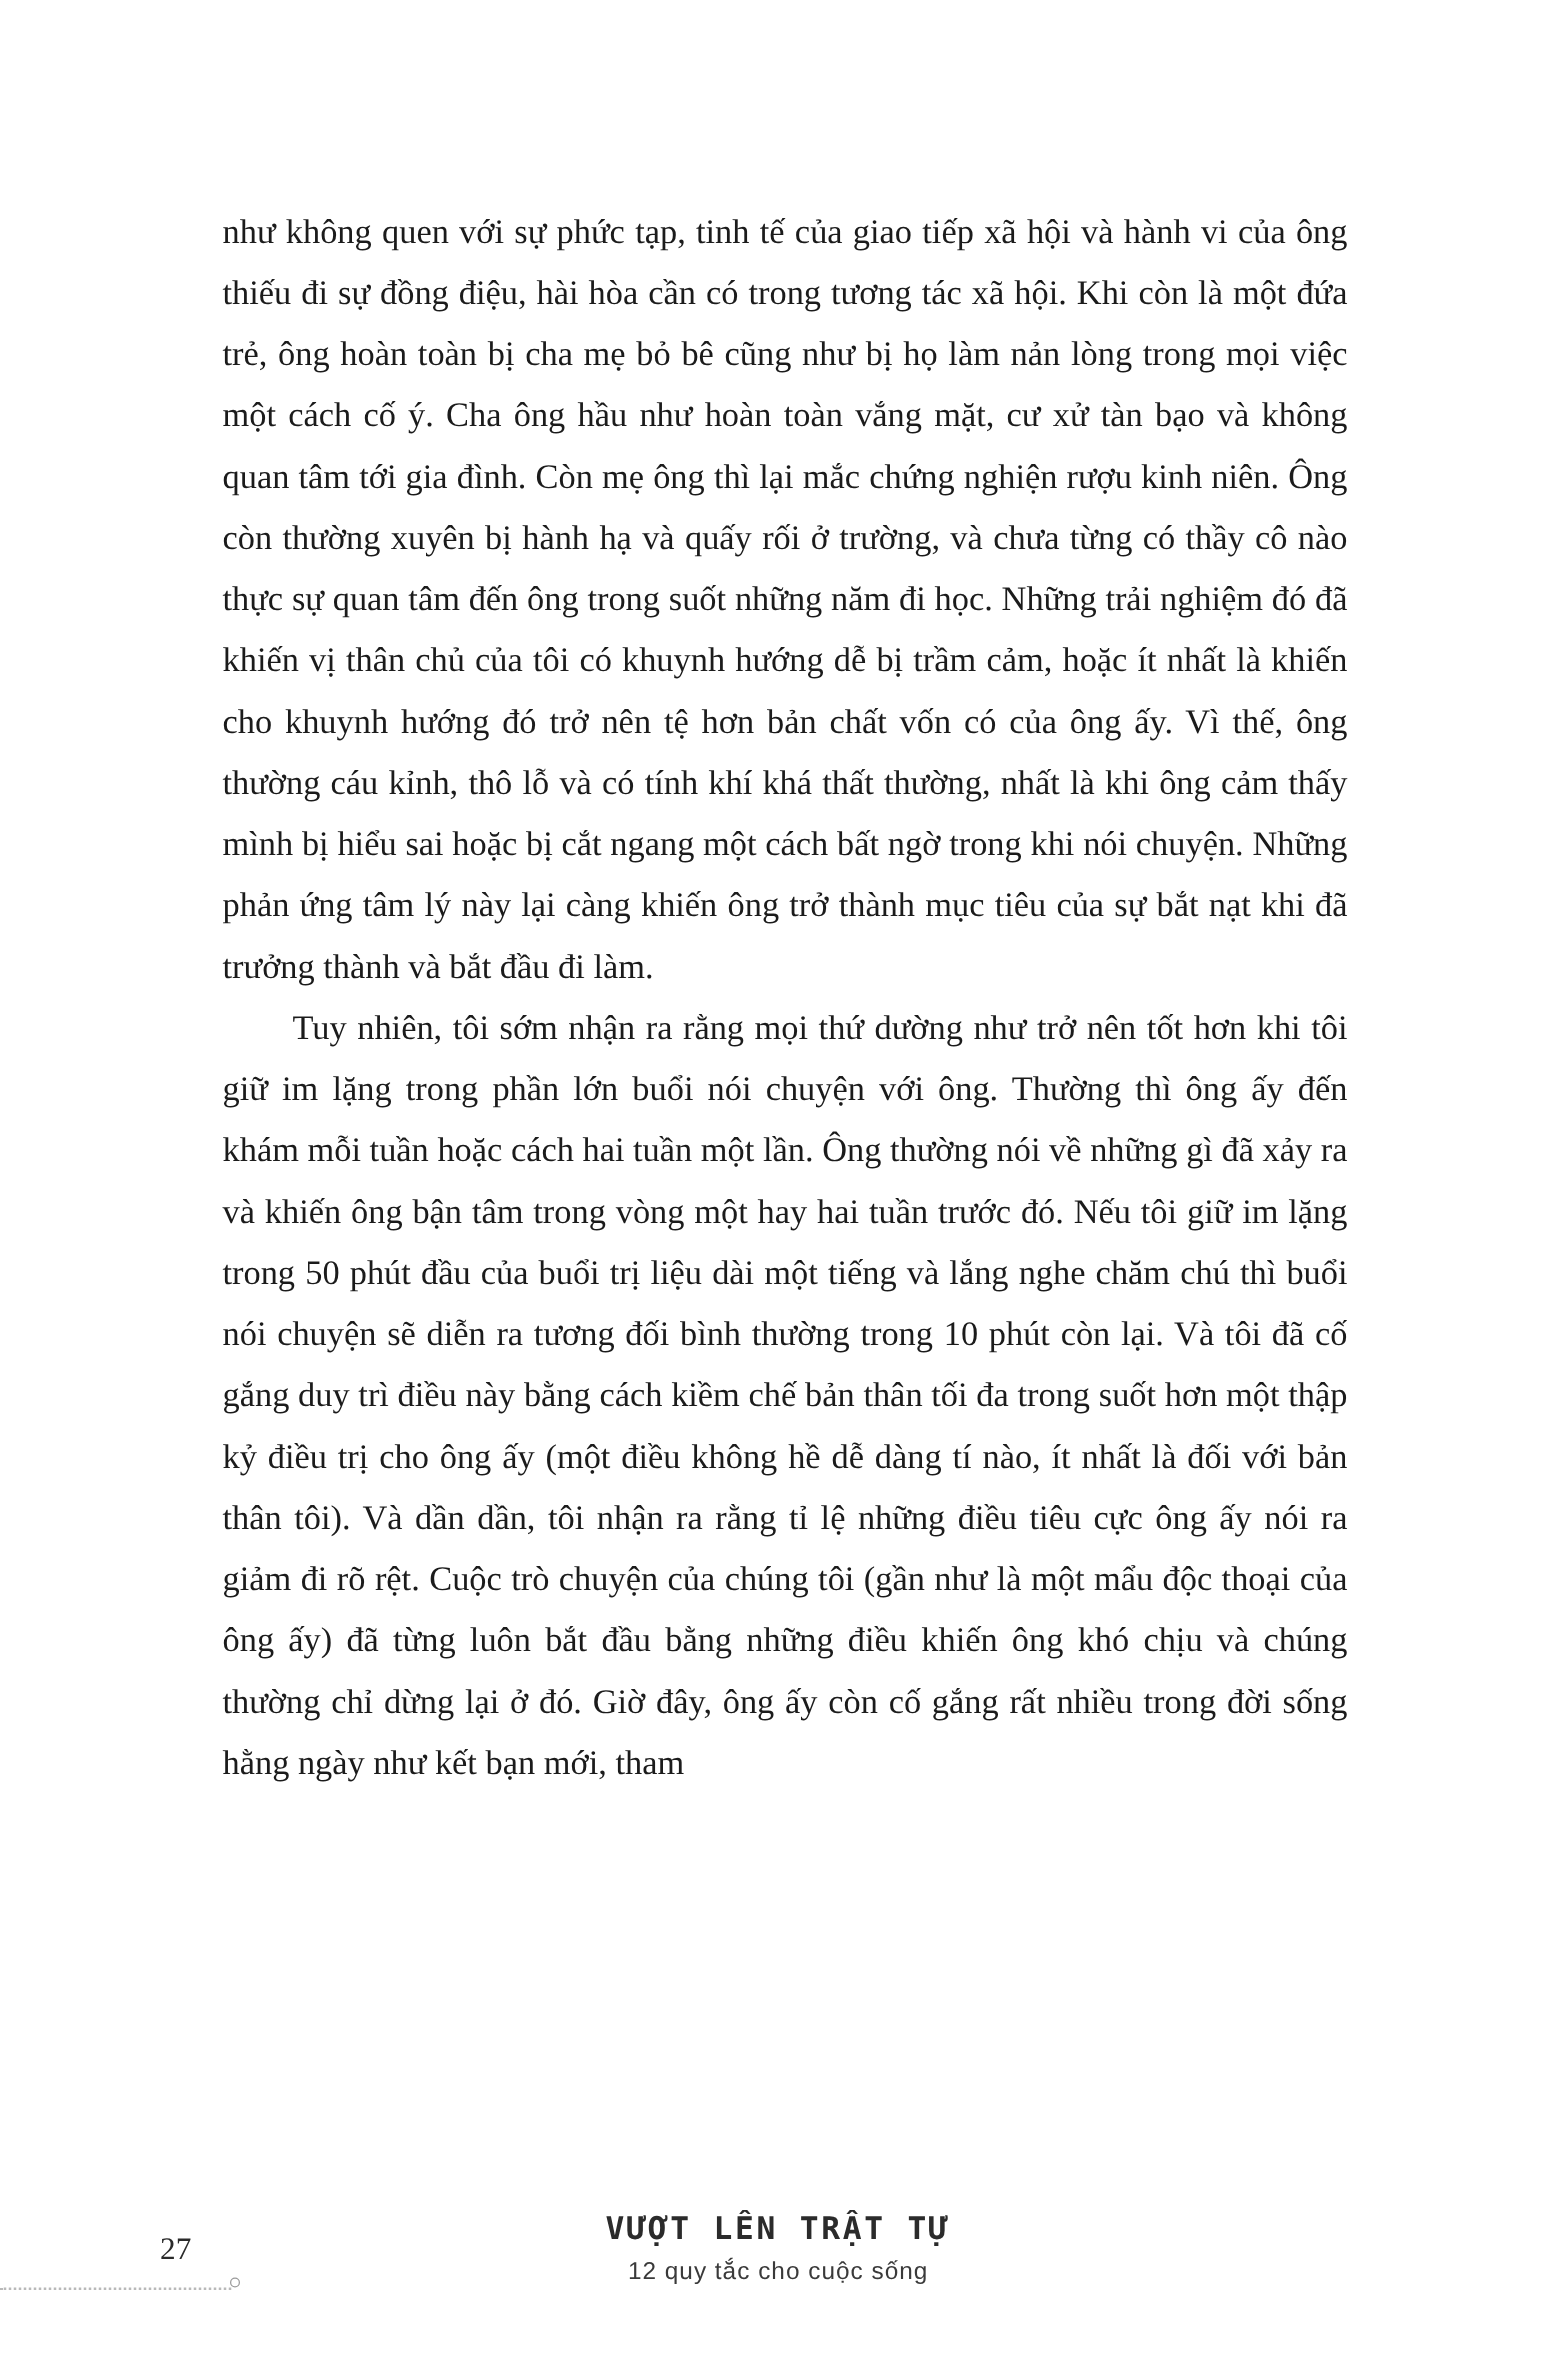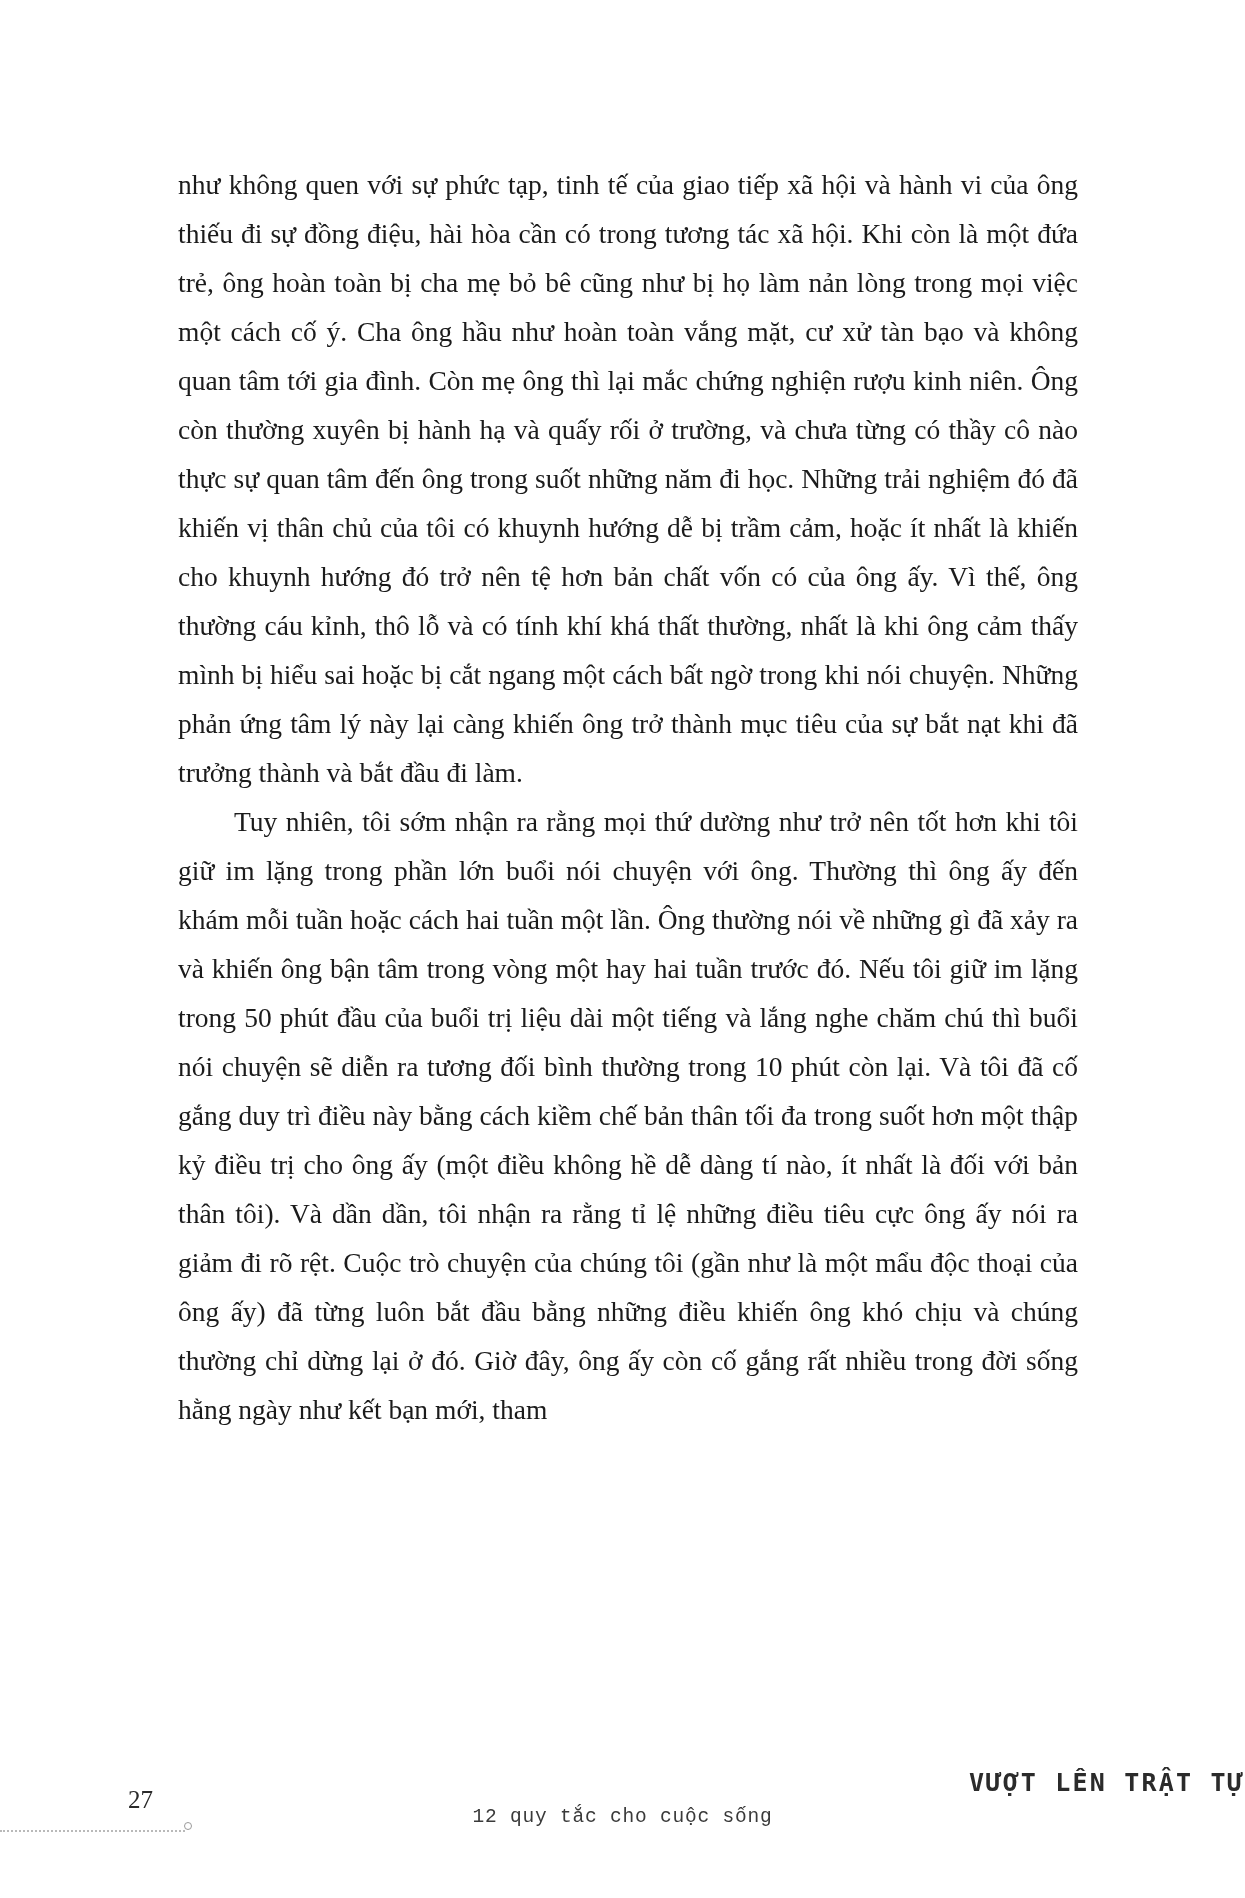--- a/index.html
+++ b/index.html
@@ -72,28 +72,27 @@
     top: 60px;
     text-align: center;
     font-family: "DejaVu Sans Mono", monospace;
   }
   .footer-title {
     font-size: 25px;
     letter-spacing: 2.2px;
     color: #2b2b2b;
     font-weight: bold;
     font-family: "DejaVu Sans Mono", monospace;
-    text-align: right;
   }
   .footer-subtitle {
     margin-top: 9px;
     font-size: 19.5px;
     letter-spacing: 0.8px;
     color: #3a3a3a;
-    font-family: Liberation Mono, monospace;
+    font-family: Liberation Sans, sans-serif;
   }
 </style>
 </head>
 <body>
 
 <div class="page">
 
   <div class="body-text">
     <p>như không quen với sự phức tạp, tinh tế của giao tiếp xã hội và hành vi của ông thiếu đi sự đồng điệu, hài hòa cần có trong tương tác xã hội. Khi còn là một đứa trẻ, ông hoàn toàn bị cha mẹ bỏ bê cũng như bị họ làm nản lòng trong mọi việc một cách cố ý. Cha ông hầu như hoàn toàn vắng mặt, cư xử tàn bạo và không quan tâm tới gia đình. Còn mẹ ông thì lại mắc chứng nghiện rượu kinh niên. Ông còn thường xuyên bị hành hạ và quấy rối ở trường, và chưa từng có thầy cô nào thực sự quan tâm đến ông trong suốt những năm đi học. Những trải nghiệm đó đã khiến vị thân chủ của tôi có khuynh hướng dễ bị trầm cảm, hoặc ít nhất là khiến cho khuynh hướng đó trở nên tệ hơn bản chất vốn có của ông ấy. Vì thế, ông thường cáu kỉnh, thô lỗ và có tính khí khá thất thường, nhất là khi ông cảm thấy mình bị hiểu sai hoặc bị cắt ngang một cách bất ngờ trong khi nói chuyện. Những phản ứng tâm lý này lại càng khiến ông trở thành mục tiêu của sự bắt nạt khi đã trưởng thành và bắt đầu đi làm.</p>
     <p class="indent">Tuy nhiên, tôi sớm nhận ra rằng mọi thứ dường như trở nên tốt hơn khi tôi giữ im lặng trong phần lớn buổi nói chuyện với ông. Thường thì ông ấy đến khám mỗi tuần hoặc cách hai tuần một lần. Ông thường nói về những gì đã xảy ra và khiến ông bận tâm trong vòng một hay hai tuần trước đó. Nếu tôi giữ im lặng trong 50 phút đầu của buổi trị liệu dài một tiếng và lắng nghe chăm chú thì buổi nói chuyện sẽ diễn ra tương đối bình thường trong 10 phút còn lại. Và tôi đã cố gắng duy trì điều này bằng cách kiềm chế bản thân tối đa trong suốt hơn một thập kỷ điều trị cho ông ấy (một điều không hề dễ dàng tí nào, ít nhất là đối với bản thân tôi). Và dần dần, tôi nhận ra rằng tỉ lệ những điều tiêu cực ông ấy nói ra giảm đi rõ rệt. Cuộc trò chuyện của chúng tôi (gần như là một mẩu độc thoại của ông ấy) đã từng luôn bắt đầu bằng những điều khiến ông khó chịu và chúng thường chỉ dừng lại ở đó. Giờ đây, ông ấy còn cố gắng rất nhiều trong đời sống hằng ngày như kết bạn mới, tham</p>

